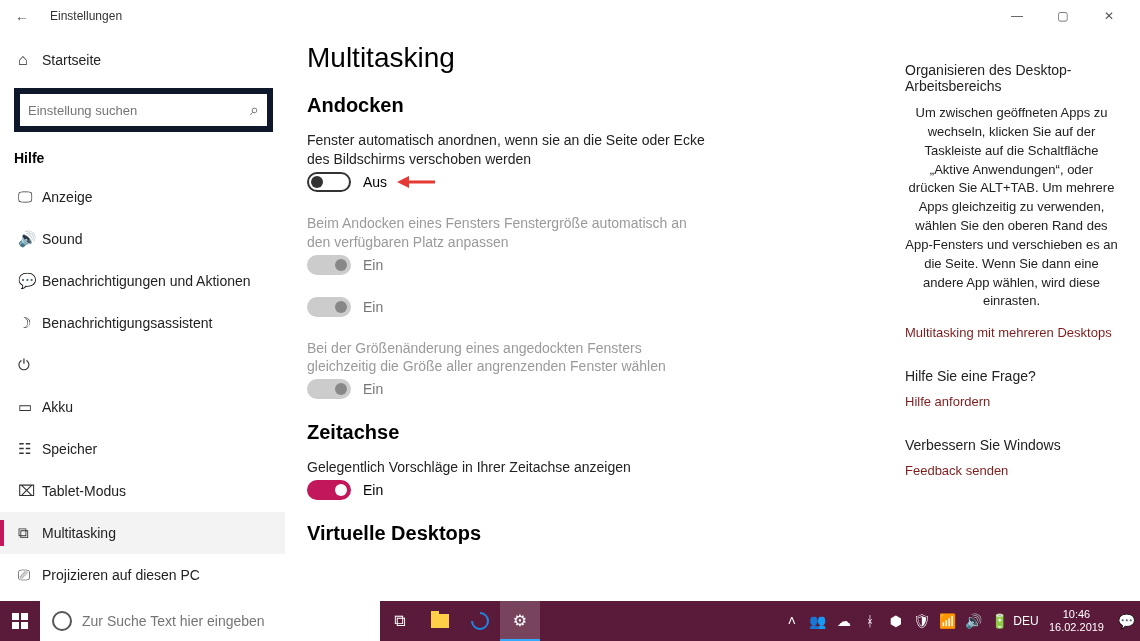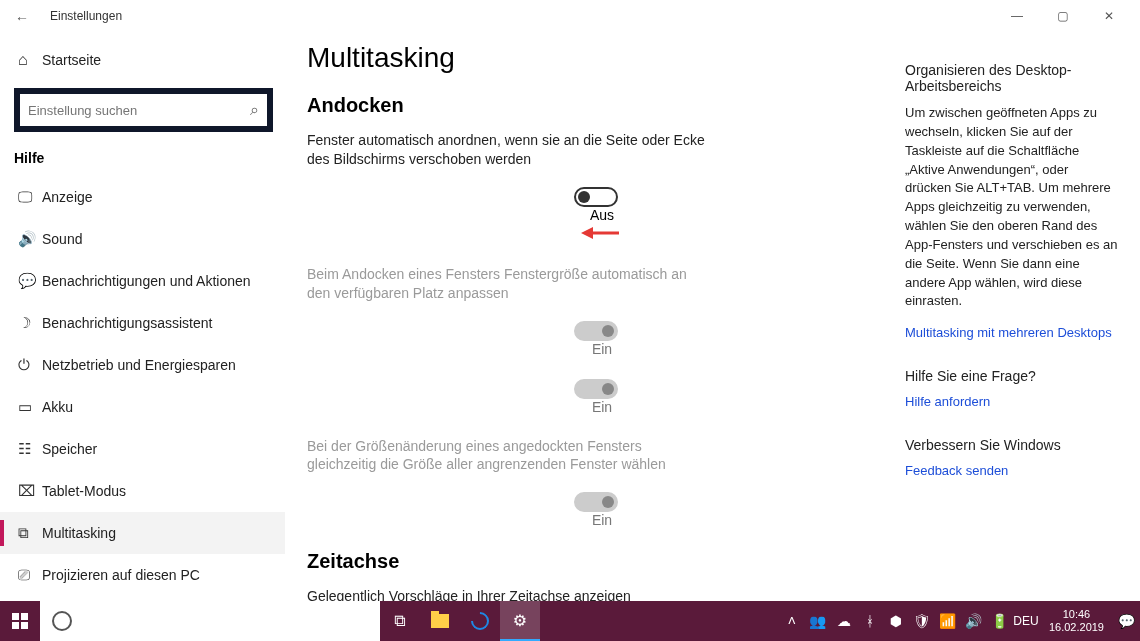--- a/index.html
+++ b/index.html
@@ -25,37 +25,37 @@
   .navitem .ic { width:24px; display:inline-flex; justify-content:flex-start; font-size:15px; color:#333;}
   .navitem.active::before { content:""; position:absolute; left:0; top:8px; bottom:8px; width:4px; background:#c2185b;}
   .navitem.active { background:#f3f3f3;}
   
   .main { flex:1; padding:10px 20px 0 22px; overflow-y:auto;}
   .main h1 { font-size:28px; font-weight:400; margin-bottom:20px;}
   .section h2 { font-size:20px; font-weight:700; margin:14px 0 14px 0;}
   .setting { margin-bottom:22px;}
   .setting .label { font-size:14px; color:#222; max-width:400px; line-height:1.35;}
   .setting.disabled .label { color:#9a9a9a;}
-  .toggle-row { display:flex; align-items:center; margin-top:18px;flex-direction:column;}
+  .toggle-row { display:flex; align-items:center; margin-top:3px;}
   .toggle { width:44px; height:20px; border-radius:10px; border:2px solid #333; position:relative; cursor:pointer; background:#fff;}
   .toggle .knob { width:12px; height:12px; border-radius:50%; background:#333; position:absolute; top:2px; left:2px;}
   .toggle.on { background:#c2185b; border-color:#c2185b;}
   .toggle.on .knob { left:auto; right:2px; background:#fff;}
   .toggle.disabled { background:#ccc; border-color:#ccc; cursor:default;}
   .toggle.disabled .knob { background:#888; left:auto; right:2px;}
   .toggle-text { margin-left:12px; font-size:14px;}
   .setting.disabled .toggle-text { color:#777;}
   .arrow { color:#e53935; font-size:28px; font-weight:bold; margin-left:10px; display:flex; align-items:center;}
   .arrow svg { width:40px; height:20px;}
   
   .right { width:235px; padding:30px 22px 0 0; font-size:13px; color:#222;}
   .right h3 { font-size:14px; font-weight:400; margin-bottom:10px;}
-  .right p { line-height:1.45; margin-bottom:14px;}
+  .right p { line-height:1.45; margin-bottom:14px;text-align:center;}
   .link { color:#0063b1; cursor:pointer;}
-  .link.magenta { color:#1d4ed8;}
+  .link.magenta { color:#7f1d1d;}
   .right .block { margin-bottom:28px;}
   
   .taskbar { width:1140px; height:40px; background:#5a1a3a; display:flex; align-items:center; color:#fff; position:relative;}
   .tbtn { width:40px; height:40px; display:flex; align-items:center; justify-content:center; color:#fff; font-size:16px;}
   .tbtn.active { background:rgba(255,255,255,0.18); border-bottom:2px solid #3af;}
   .searchbar { height:40px; flex:0 0 340px; background:#fff; display:flex; align-items:center; padding:0 12px; color:#666;}
   .searchbar .circle { width:20px; height:20px; border:2px solid #555; border-radius:50%; margin-right:10px;}
   .searchbar input { border:none; outline:none; font-size:14px; flex:1; background:transparent;}
   .tray { margin-left:auto; display:flex; align-items:center; height:40px;}
   .tray .ti { width:26px; height:40px; display:flex; align-items:center; justify-content:center; font-size:14px;}
@@ -104,21 +104,20 @@
           <div class="navitem">
             <span class="ic">💬</span>
             <span>Benachrichtigungen und Aktionen</span>
           </div>
           <div class="navitem">
             <span class="ic">☽</span>
             <span>Benachrichtigungsassistent</span>
           </div>
           <div class="navitem">
             <span class="ic">⏻</span>
-            <span>Netzbetrieb und Energiesparen</span>
           </div>
           <div class="navitem">
             <span class="ic">▭</span>
             <span>Akku</span>
           </div>
           <div class="navitem">
             <span class="ic">☷</span>
             <span>Speicher</span>
           </div>
           <div class="navitem">
@@ -228,20 +227,21 @@
   <div class="tbtn start">
     <svg viewBox="0 0 16 16">
         <rect x="0" y="0" width="7" height="7"></rect>
         <rect x="9" y="0" width="7" height="7"></rect>
         <rect x="0" y="9" width="7" height="7"></rect>
         <rect x="9" y="9" width="7" height="7"></rect>
       </svg>
   </div>
   <div class="searchbar">
     <div class="circle"></div>
+    <input placeholder="Zur Suche Text hier eingeben" style="">
   </div>
   <div class="tbtn">⧉</div>
   <div class="tbtn">
       <span class="fileexp"></span>
     </div>
   <div class="tbtn">
       <span class="edge"></span>
     </div>
   <div class="tbtn active">⚙</div>
 

